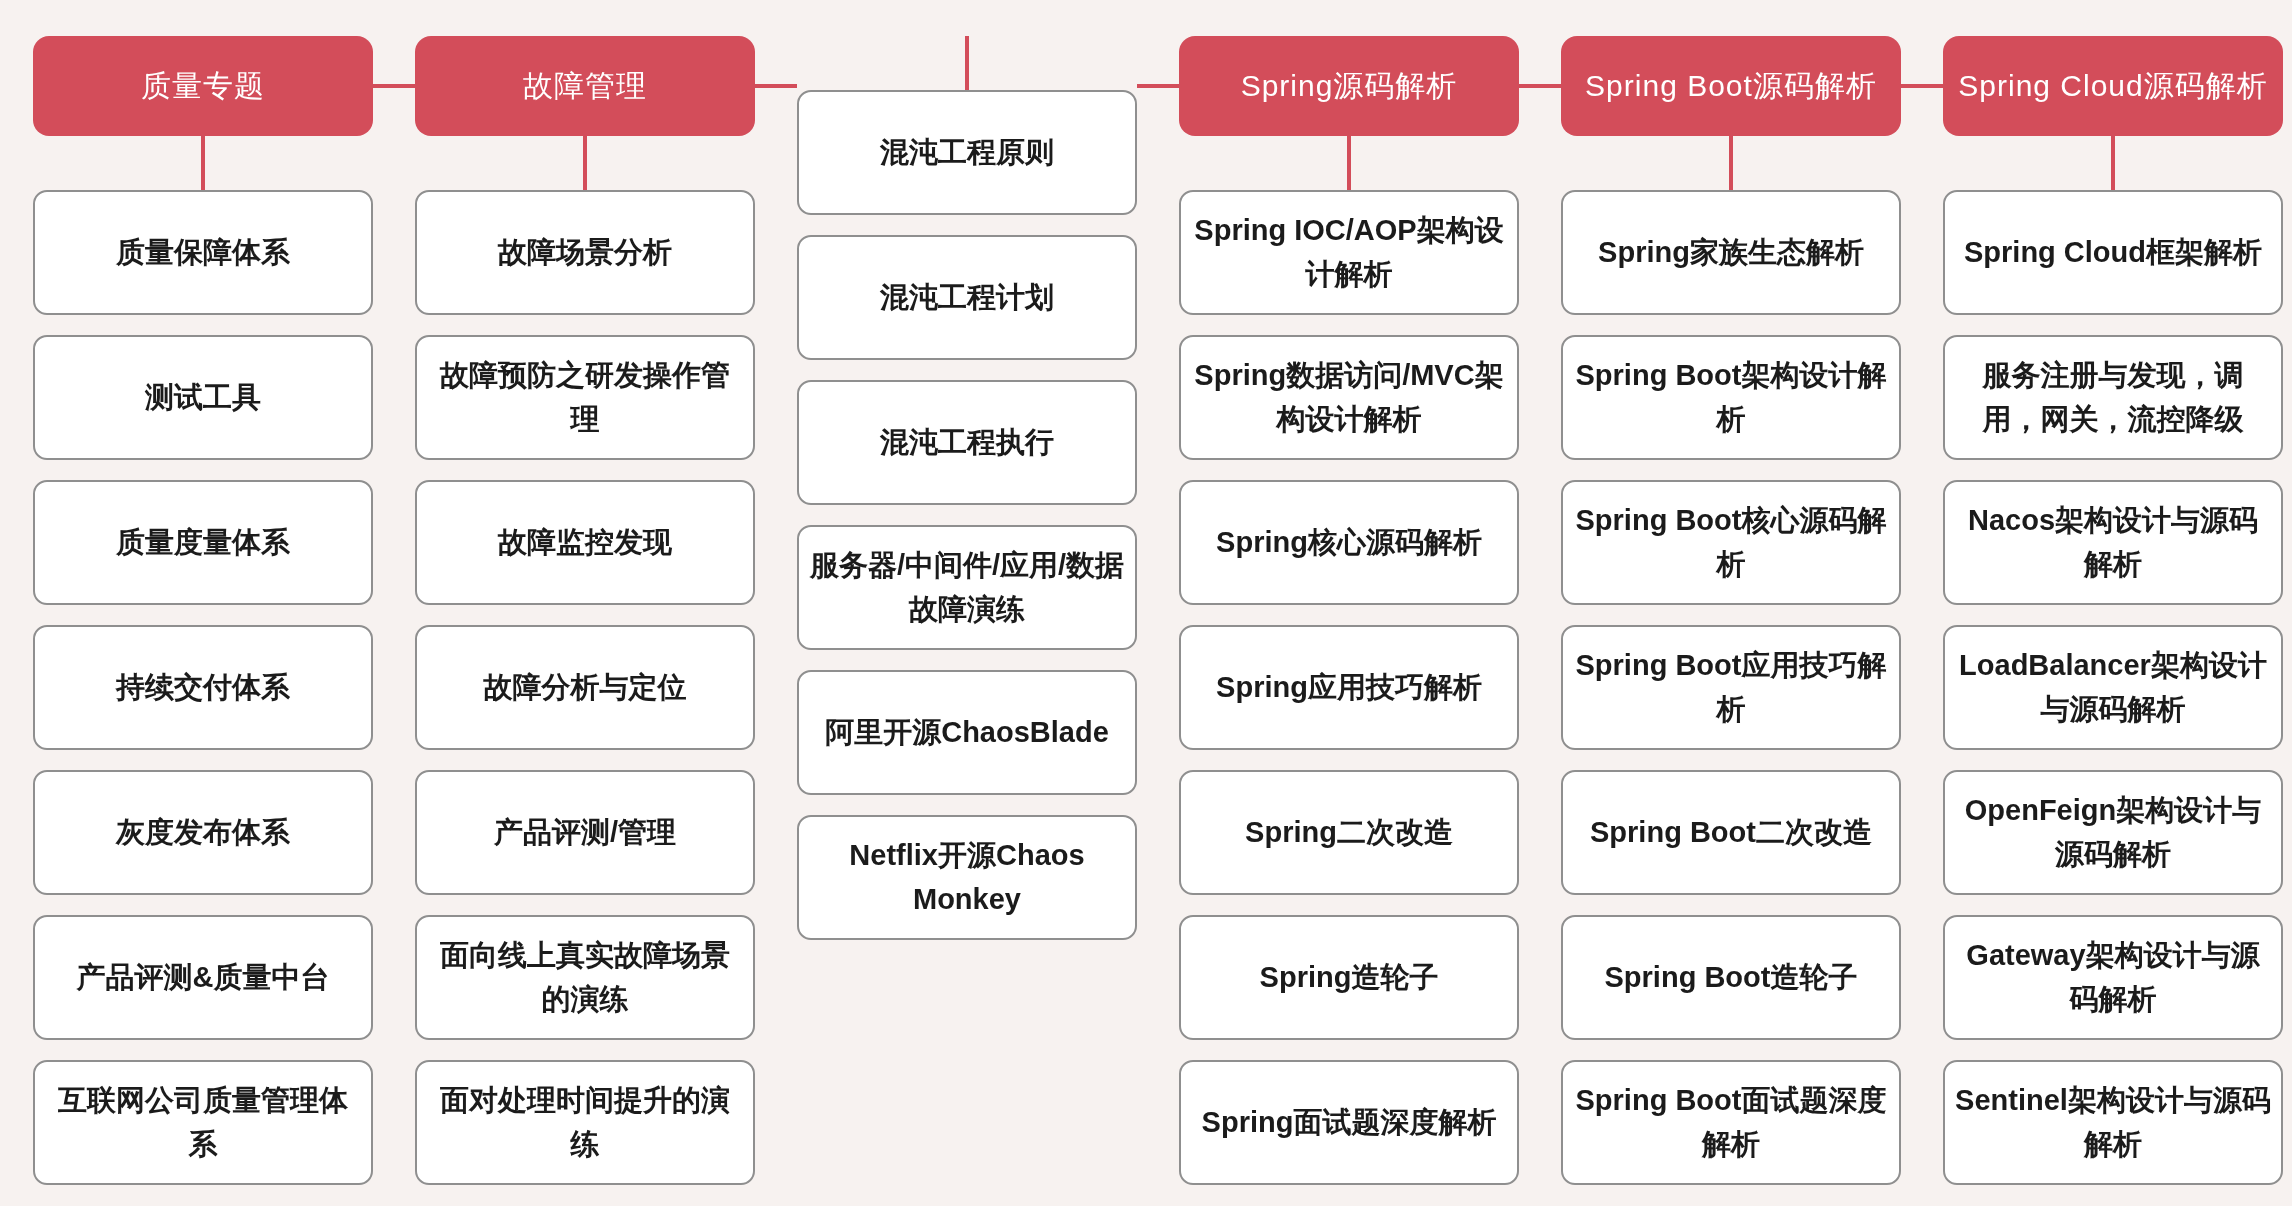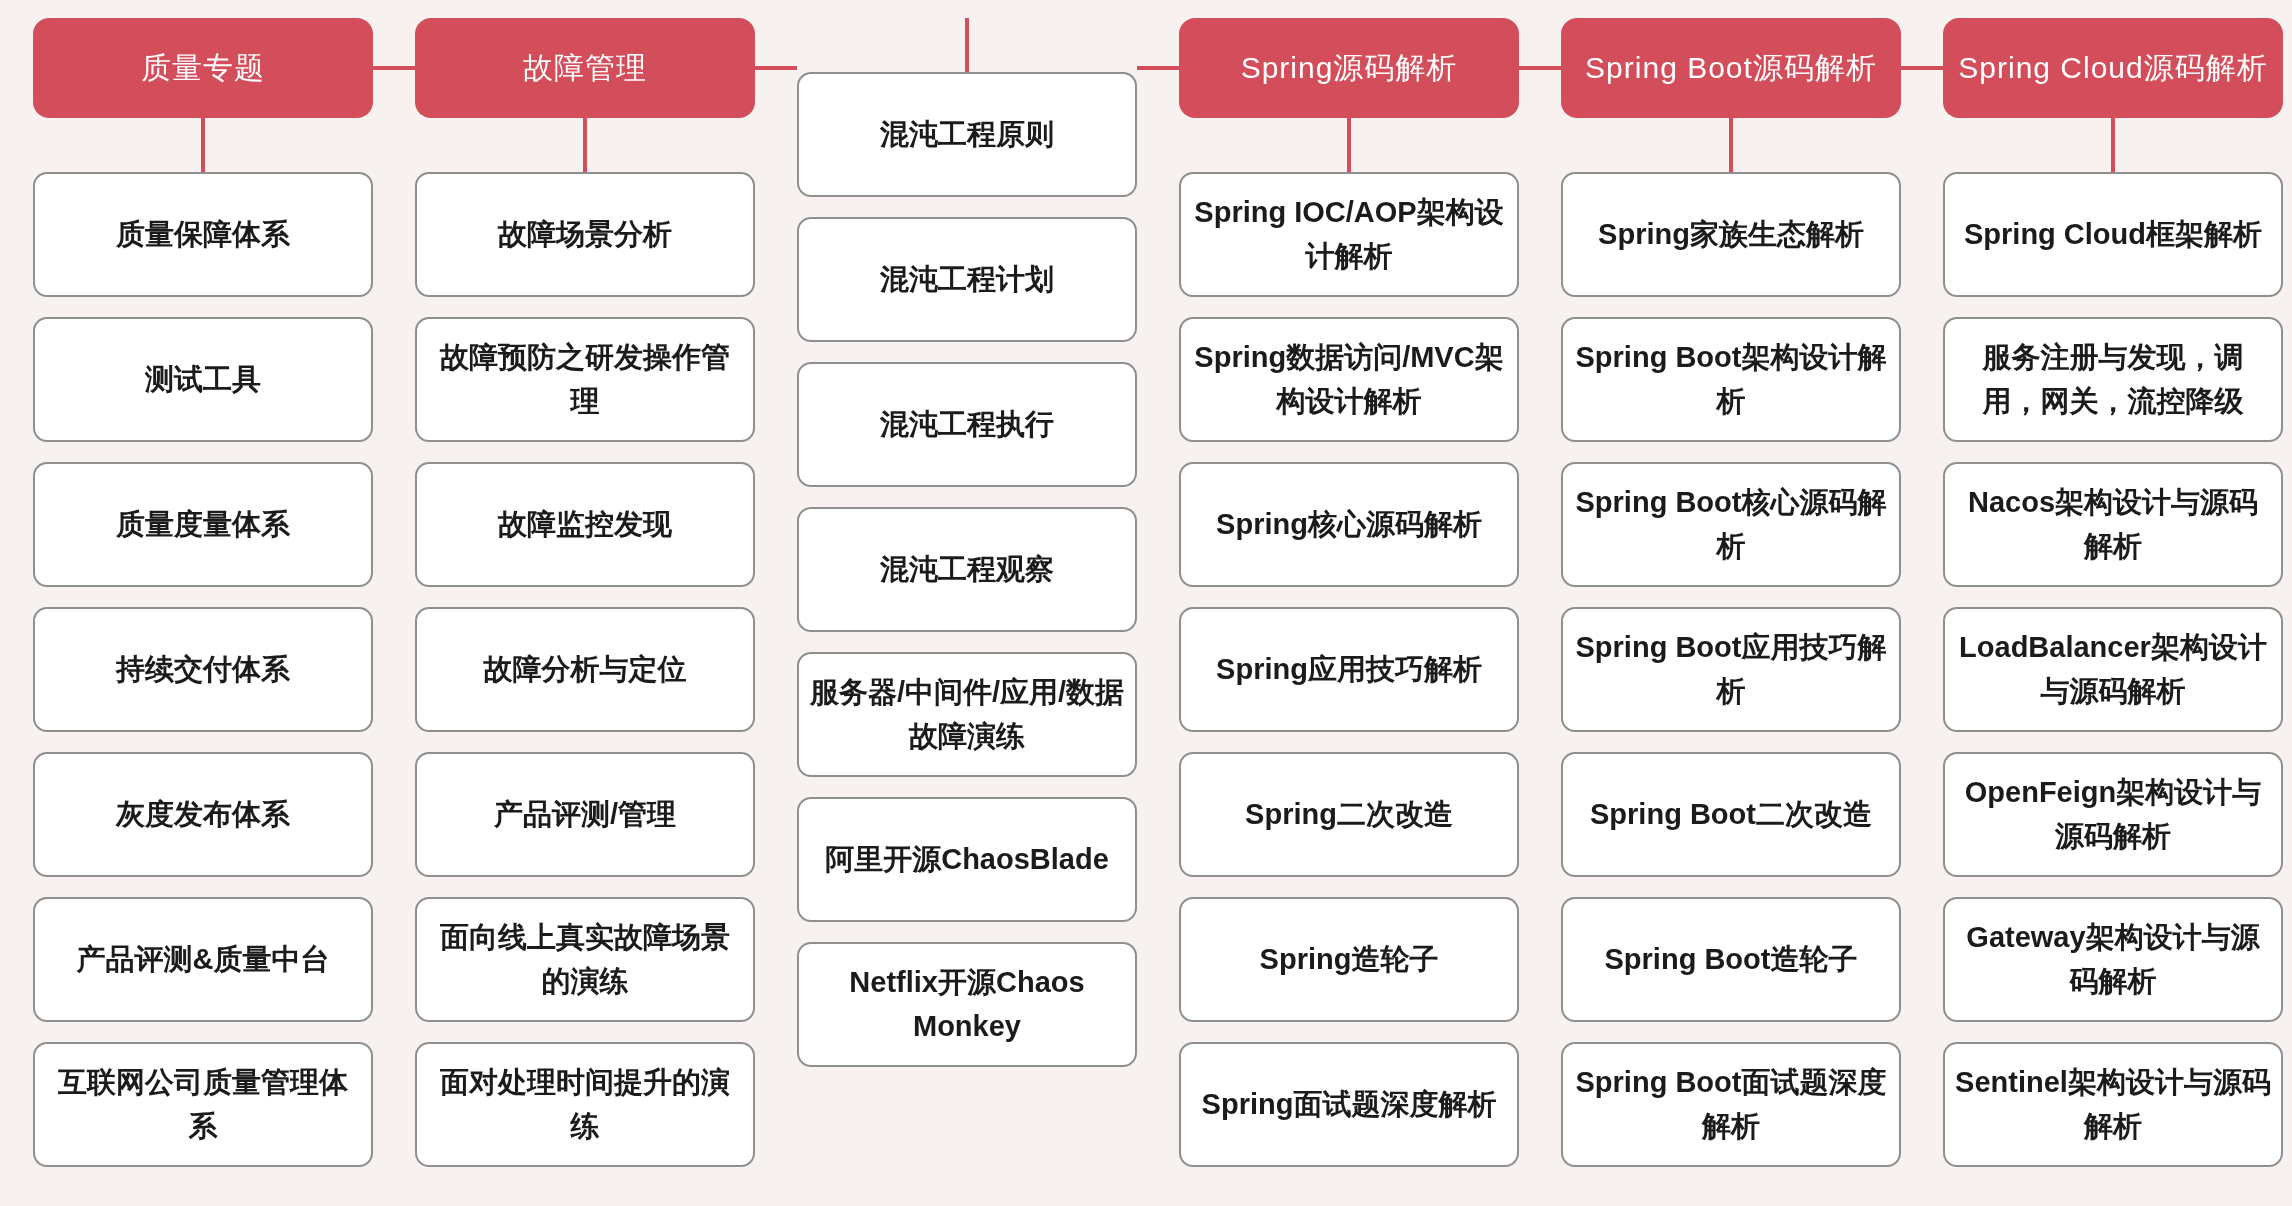--- a/index.html
+++ b/index.html
@@ -6,21 +6,21 @@
     margin: 0;
     padding: 0;
     background: #f7f2f0;
     font-family: "Liberation Sans", "DejaVu Sans", sans-serif;
   }
   .canvas {
     position: relative;
     width: 2292px;
     height: 1206px;
     box-sizing: border-box;
-    padding: 18px 0 0 33px;
+    padding: 36px 0 0 33px;
     display: grid;
     grid-template-columns: repeat(6, 340px);
     column-gap: 42px;
     align-content: start;
     overflow: hidden;
   }
   .column {
     position: relative;
     display: flex;
     flex-direction: column;
@@ -106,21 +106,20 @@
     <div class="node">面向线上真实故障场景的演练</div>
     <div class="node">面对处理时间提升的演练</div>
   </div>
 
   <div class="column">
     <div class="h-line"></div>
     <div class="v-line"></div>
     <div class="node">混沌工程原则</div>
     <div class="node">混沌工程计划</div>
     <div class="node">混沌工程执行</div>
-    <div class="node">混沌工程观察</div>
     <div class="node">服务器/中间件/应用/数据故障演练</div>
     <div class="node">阿里开源ChaosBlade</div>
     <div class="node">Netflix开源Chaos Monkey</div>
   </div>
 
   <div class="column">
     <div class="h-line"></div>
     <div class="branch-header">Spring源码解析</div>
     <div class="v-line"></div>
     <div class="node">Spring IOC/AOP架构设计解析</div>

